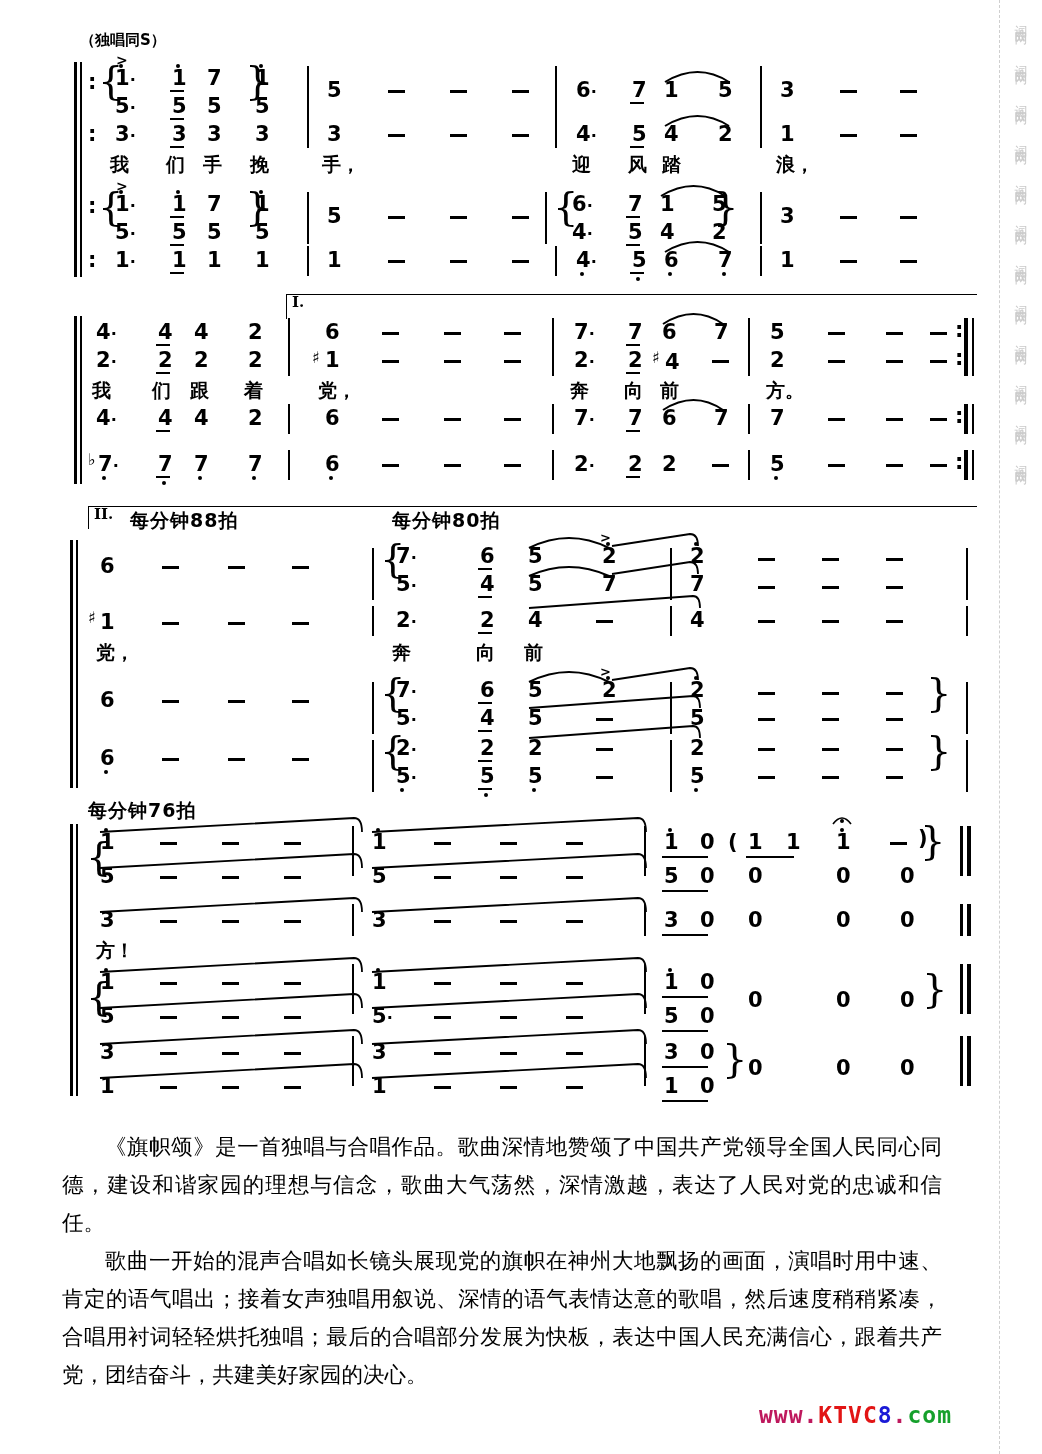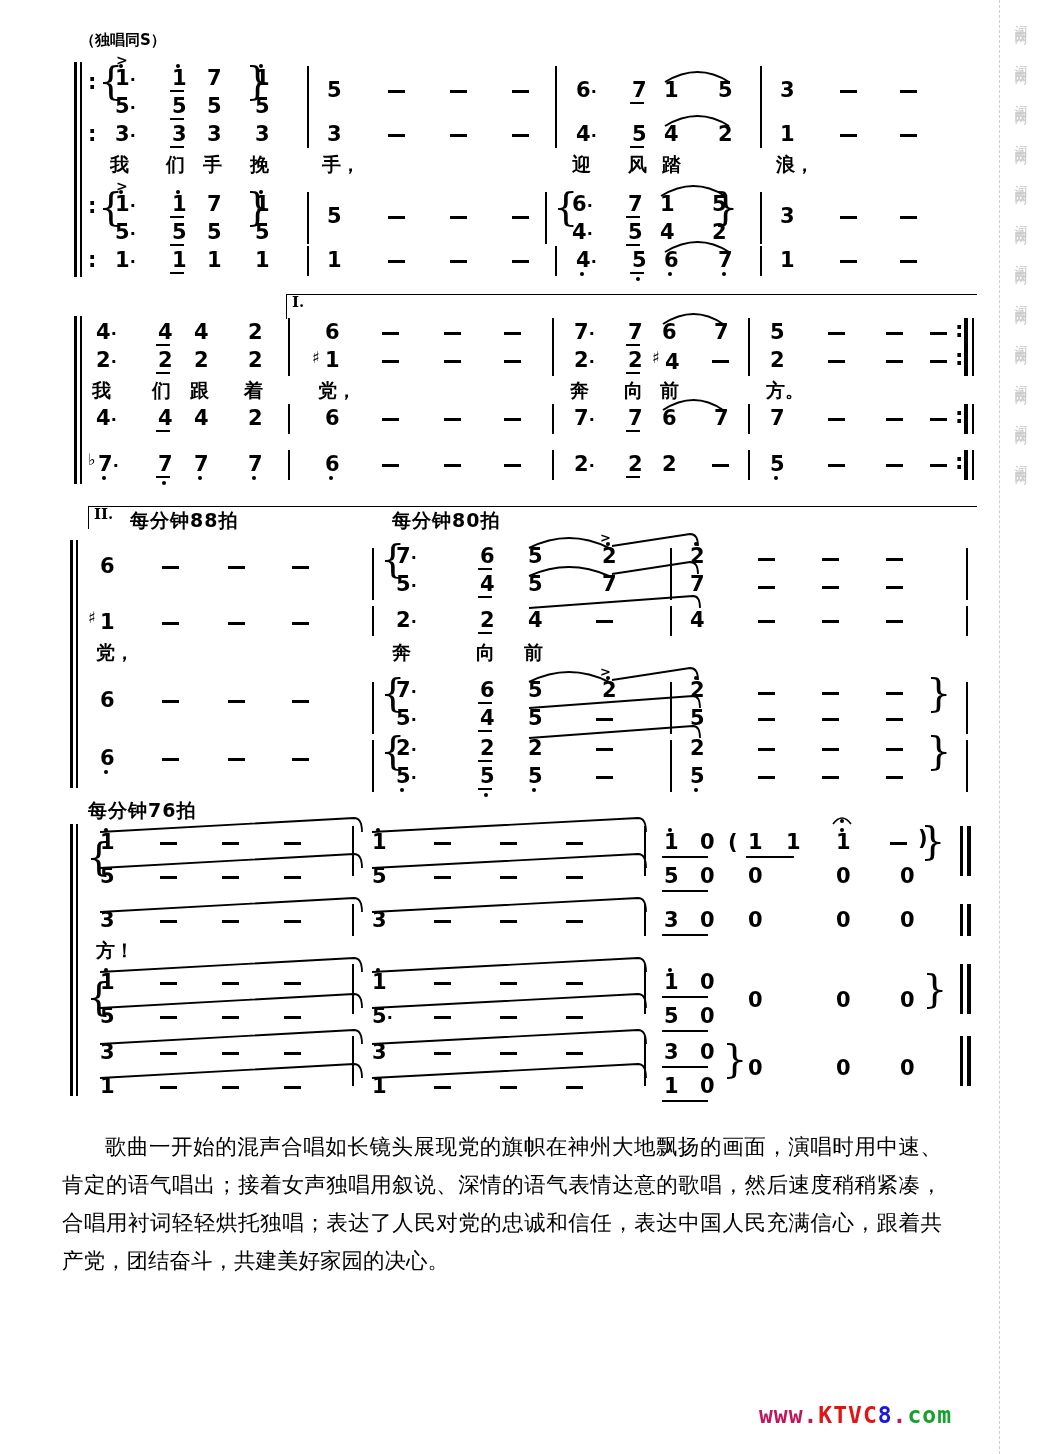--- a/index.html
+++ b/index.html
@@ -717,21 +717,22 @@
       <svg class="slur" style="left:370px;top:1062px;" width="278" height="18">
         <path d="M2,16 L268,2 Q276,2 276,16" stroke="#000" stroke-width="1.8" fill="none"></path>
         </svg>
       <div class="abs jp" style="left:664px;top:1076px;">1</div>
       <div class="ul" style="left:662px;top:1100px;width:46px;"></div>
       <div class="abs jp" style="left:700px;top:1076px;">0</div>
     </div>
   </div>
 
   <div id="prose">
-    <p>歌曲一开始的混声合唱如长镜头展现党的旗帜在神州大地飘扬的画面，演唱时用中速、肯定的语气唱出；接着女声独唱用叙说、深情的语气表情达意的歌唱，然后速度稍稍紧凑，合唱用衬词轻轻烘托独唱；表达了人民对党的忠诚和信任，表达中国人民充满信心，跟着共产党，团结奋斗，共建美好家园的决心。</p>
+    <p>《旗帜颂》是一首独唱与合唱作品。歌曲深情地赞颂了中国共产党领导全国人民同心同德，建设和谐家园的理想与信念，歌曲大气荡然，深情激越，表达了人民对党的忠诚和信任。</p>
+    <p>歌曲一开始的混声合唱如长镜头展现党的旗帜在神州大地飘扬的画面，演唱时用中速、肯定的语气唱出；接着女声独唱用叙说、深情的语气表情达意的歌唱，然后速度稍稍紧凑，合唱用衬词轻轻烘托独唱；最后的合唱部分发展为快板，表达中国人民充满信心，跟着共产党，团结奋斗，共建美好家园的决心。</p>
   </div>
 
   <div id="pageno">06</div>
 
   <div id="site">
     <span class="w">www.</span><span class="k">KTVC</span><span class="c">8</span><span class="w">.</span><span class="m">com</span>
   </div>
 
 </div>
 

